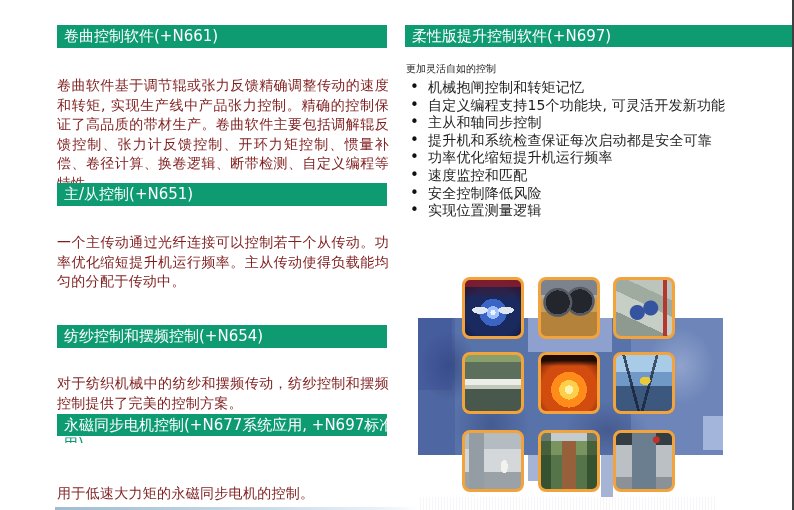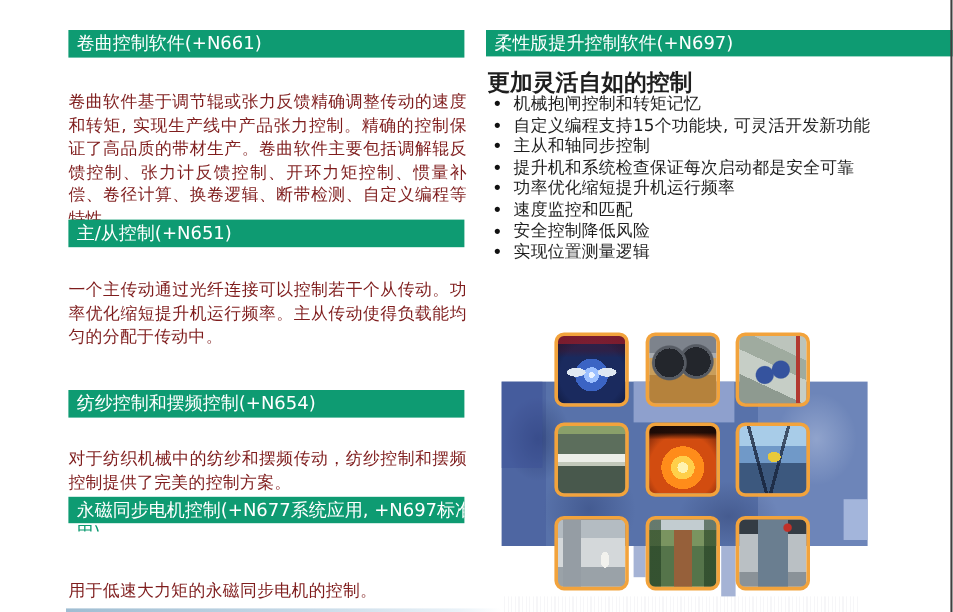--- a/index.html
+++ b/index.html
@@ -26,21 +26,21 @@
     text-align:justify; color:#7f1d1d; letter-spacing:0.3px;margin-top:16px;
   }
 
   
   .hbar-overflow {
     position:absolute; left:63px; top:437px; width:320px; height:6px;
     overflow:hidden; color:#0e9b72; font-size:15px; line-height:15px;
   }
 
   
-  .lead { position:absolute; left:406px; top:60px; width:330px; font-size:19px; line-height:18px;font-weight:bold; }
+  .lead { position:absolute; left:406px; top:60px; width:330px; font-size:10px; line-height:18px; }
   ul.bullets { position:absolute; left:408px; top:79px; width:332px; list-style:none; }
   ul.bullets li {
     font-size:14px; line-height:17.6px; padding-left:20px; position:relative; letter-spacing:0.2px;
   }
   ul.bullets li::before {
     content:"•"; position:absolute; left:2px; top:0; font-size:15px; color:#111;
   }
 
   
   .bottom-rule {

